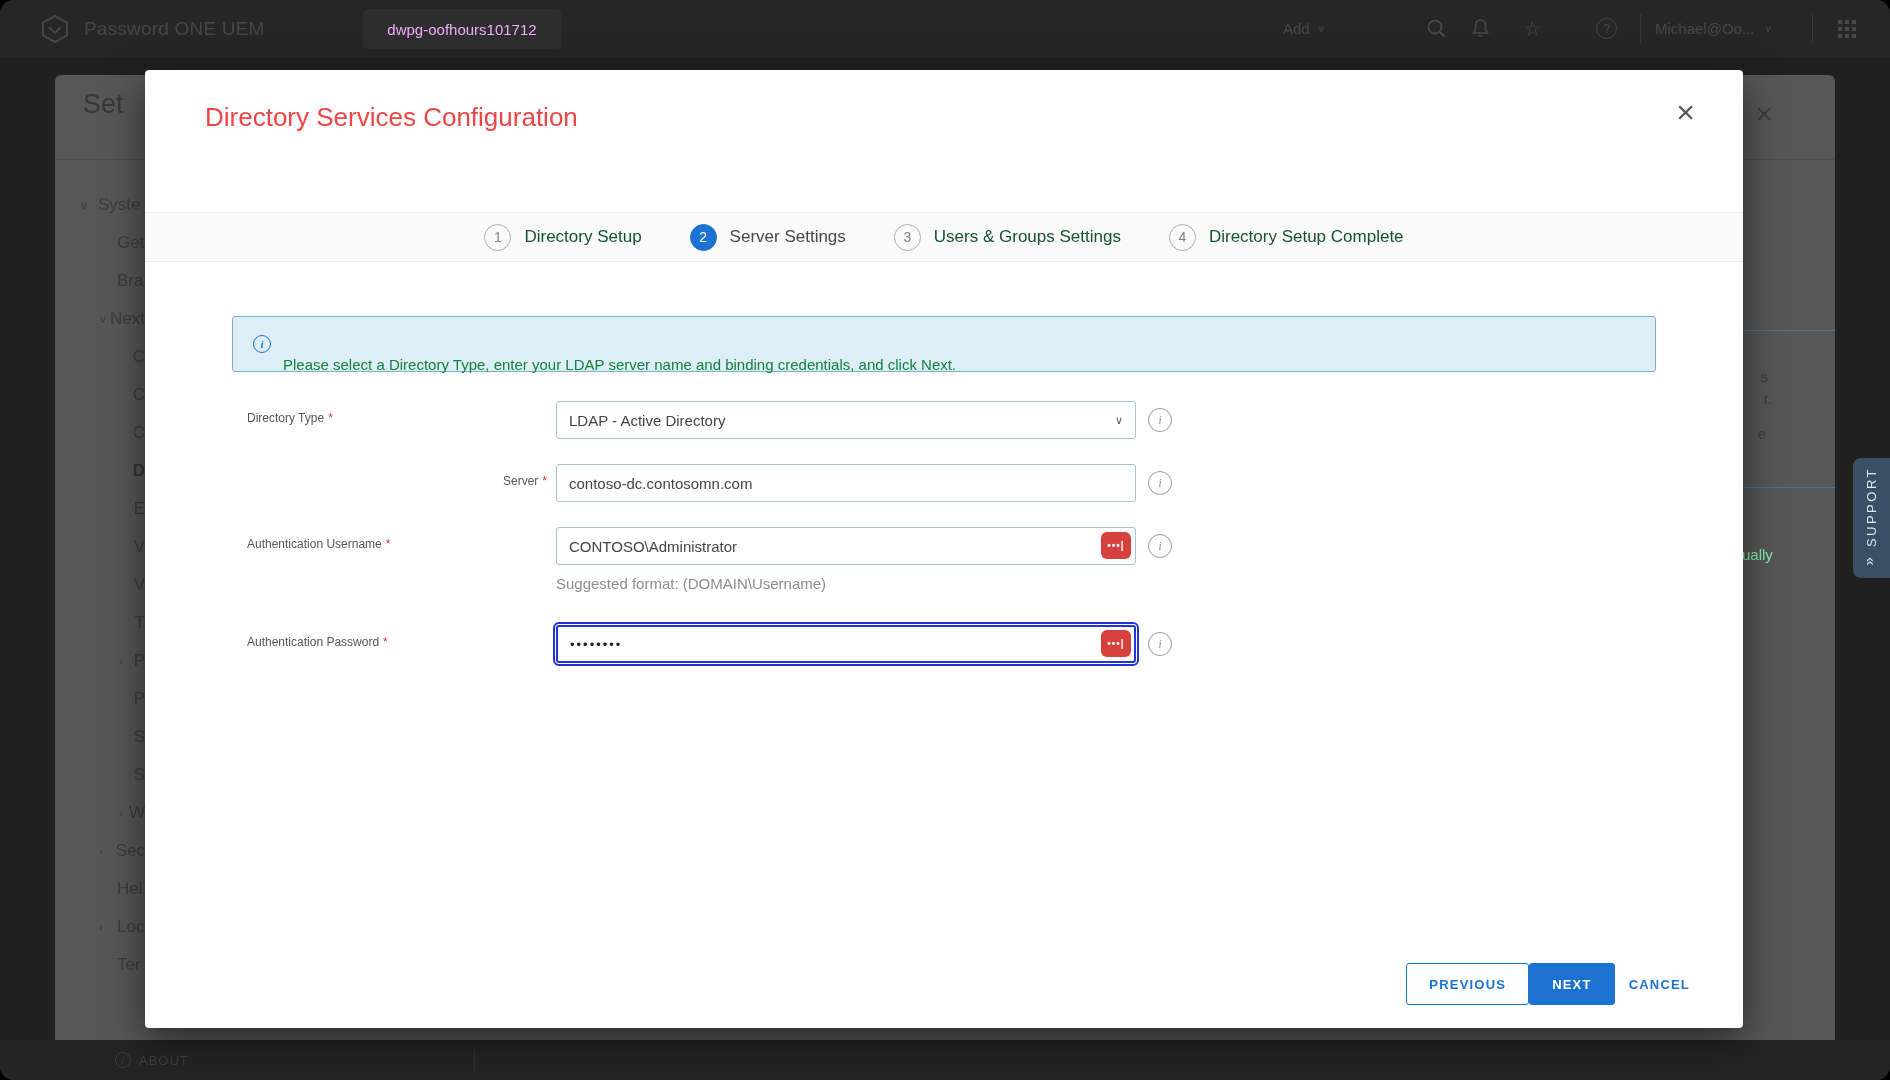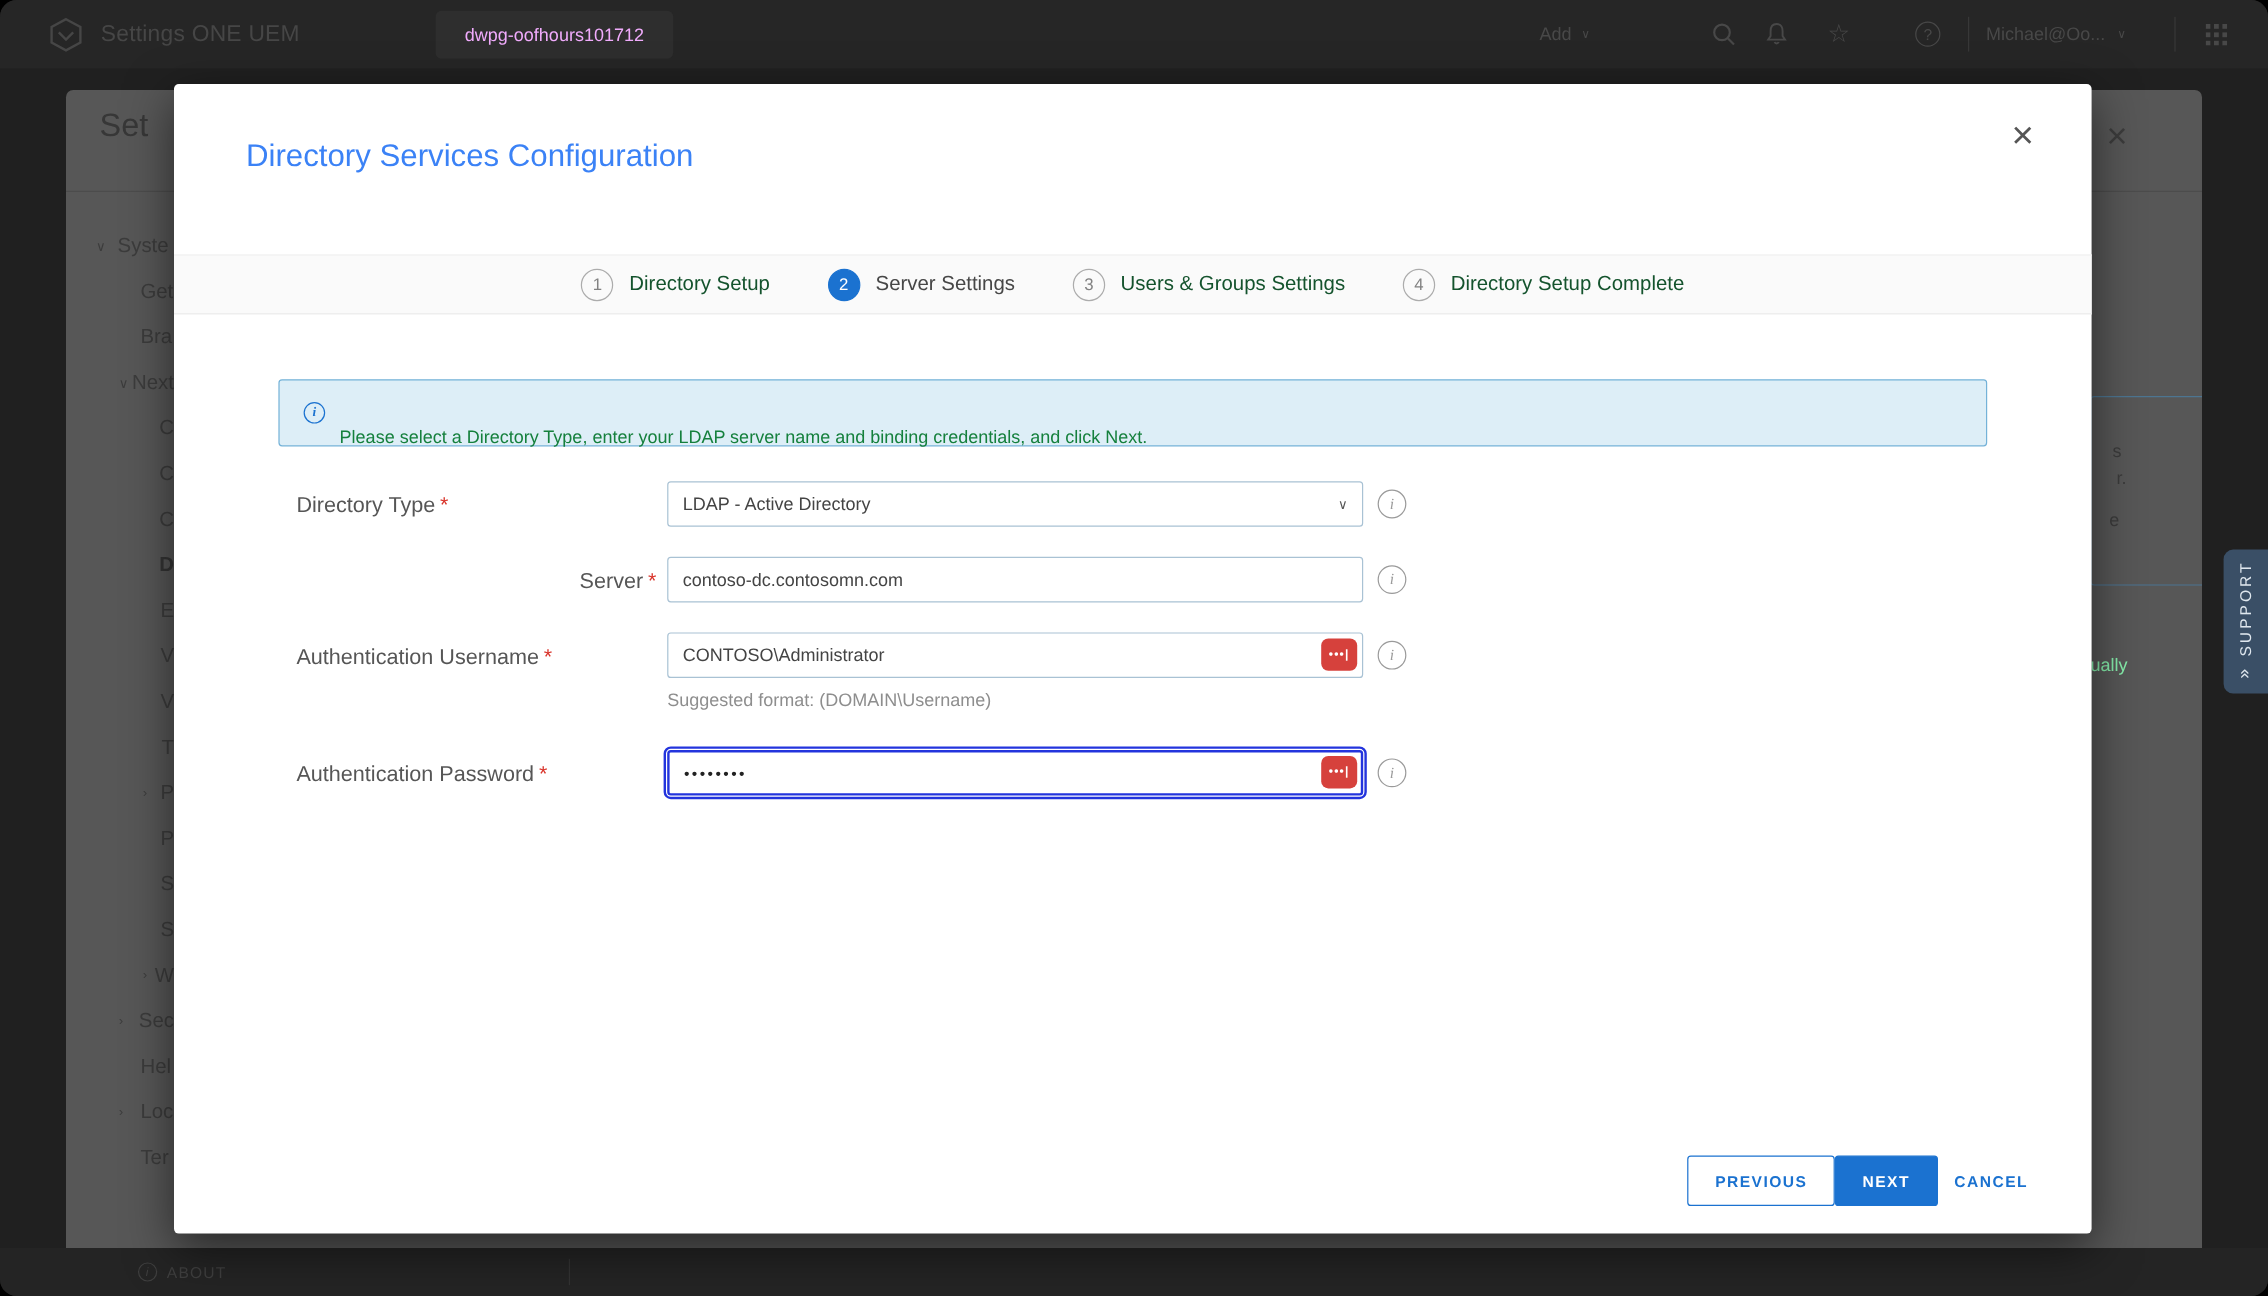--- a/index.html
+++ b/index.html
@@ -56,42 +56,42 @@
   .support-tab { position:absolute; right:0; top:458px; width:37px; height:120px; background:#3a4f66;
                  border-radius:8px 0 0 8px; display:flex; flex-direction:column; align-items:center;
                  justify-content:center; gap:7px; }
   .support-label { writing-mode:vertical-rl; transform:rotate(180deg); color:#dfe7ee; font-size:13px;
                    letter-spacing:2.5px; }
   .support-chevron { color:#dfe7ee; transform:rotate(90deg); font-size:15px; line-height:1; }
 
   
   .modal { position:absolute; left:145px; top:70px; width:1598px; height:958px; background:#fff;
            border-radius:4px; box-shadow:0 12px 40px rgba(0,0,0,.55); }
-  .m-title { position:absolute; left:60px; top:44px; font-size:26px; color:#3b82f6; }
+  .m-title { position:absolute; left:60px; top:32px; font-size:26px; color:#ef4444; }
   .m-close { position:absolute; right:48px; top:26px; font-size:32px; color:#555; line-height:1;
              cursor:pointer; }
   .stepper { position:absolute; left:0; top:142px; width:100%; height:50px; background:#fafafa;
              border-top:1px solid #f0f0f0; border-bottom:1px solid #ececec;
              display:flex; align-items:center; justify-content:center; gap:48px; }
   .step { display:flex; align-items:center; gap:13px; }
   .step-circle { width:27px; height:27px; border-radius:50%; border:1.5px solid #acacac;
                  color:#828282; font-size:14px; display:flex; align-items:center; justify-content:center; }
   .step.active .step-circle { background:#1b72d0; border-color:#1b72d0; color:#fff; }
   .step-label { font-size:17px; color:#14532d; }
   .step.active .step-label { color:#474747; }
 
   .banner { position:absolute; left:87px; top:246px; width:1424px; height:56px; background:#ddeef7;
             border:1px solid #74b2d8; border-radius:3px; display:flex; align-items:center; gap:12px;
             padding:0 20px; }
   .banner-info { flex:0 0 auto; width:18px; height:18px; border:1.6px solid #1b72d0; border-radius:50%;
                  color:#1b72d0; display:flex; align-items:center; justify-content:center;
                  font-size:11px; font-style:italic; font-weight:bold; font-family:"Liberation Serif", serif; }
   .banner-text { font-size:15px; color:#15803d;margin-top:40px; }
 
-  .f-label { position:absolute; left:102px; width:300px; font-size:18px; color:#565656; }
+  .f-label { position:absolute; left:102px; width:300px; font-size:12px; color:#565656; }
   .req { color:#d9342b; margin-left:4px; }
   .control { position:absolute; left:411px; width:580px; height:38px; }
   .input, .select { width:100%; height:100%; border:1px solid #a9c2d4; border-radius:3px;
                     background:#fff; font-family:"Liberation Sans", sans-serif; font-size:15px;
                     color:#444; padding:0 12px; outline:none; }
   .select { display:flex; align-items:center; justify-content:space-between; cursor:pointer; }
   .select .chev { color:#555; font-size:11px; }
   .pm-icon { position:absolute; right:5px; top:5px; width:30px; height:27px; background:#d6413c;
              border-radius:6px; color:#fff; display:flex; align-items:center; justify-content:center;
              font-size:10px; font-weight:bold; letter-spacing:1px; }
@@ -114,21 +114,21 @@
 <body>
 
 <div class="screen">
 
   <div class="topbar">
     <div class="brand-wrap">
       <svg width="30" height="30" viewBox="0 0 30 30">
         <polygon points="15,2 27,8.5 27,21.5 15,28 3,21.5 3,8.5" fill="none" stroke="#464646" stroke-width="2"></polygon>
         <polyline points="9,13 15,19 21,13" fill="none" stroke="#464646" stroke-width="2"></polyline>
       </svg>
-      <span class="brand-title">Settings ONE UEM</span>
+      <span class="brand-title">Password ONE UEM</span>
     </div>
     <div class="og-chip">dwpg-oofhours101712</div>
     <div class="tb-add">
       <span>Add</span>
       <span class="chev">∨</span>
     </div>
     <div class="tb-ic" style="left:1426px;">
       <svg width="21" height="21" viewBox="0 0 21 21">
           <circle cx="9" cy="9" r="6.5" fill="none" stroke="#484848" stroke-width="1.8"></circle>
           <line x1="14" y1="14" x2="19" y2="19" stroke="#484848" stroke-width="1.8"></line>

